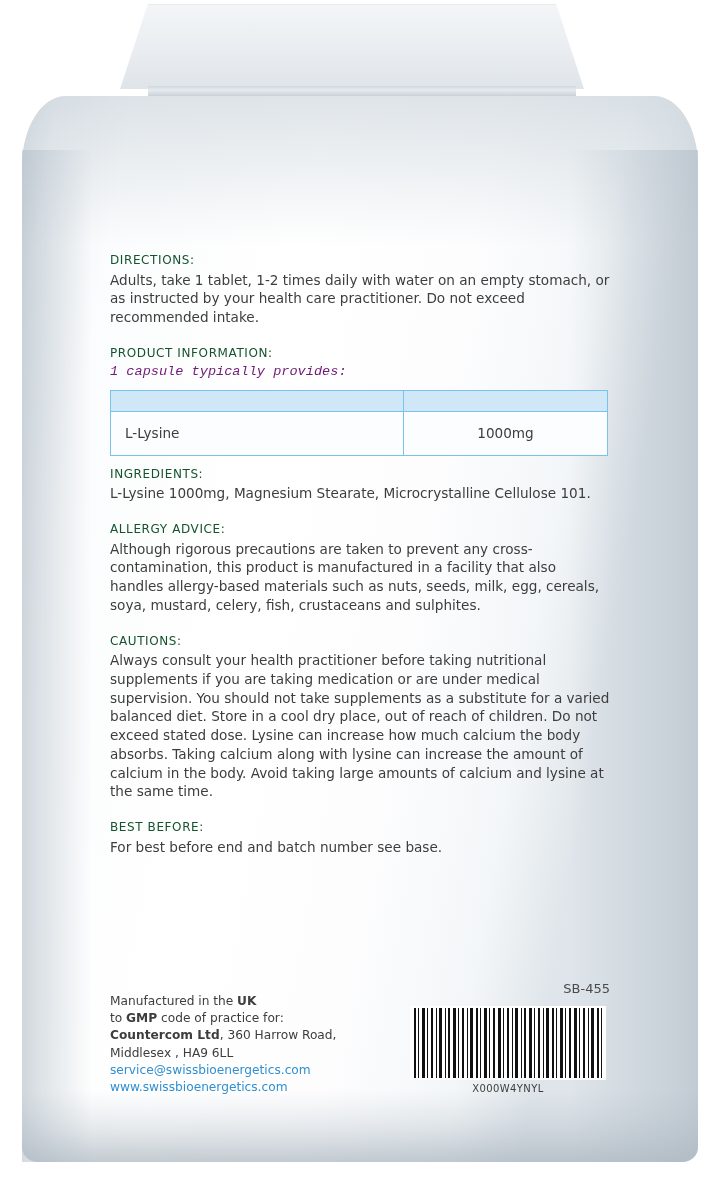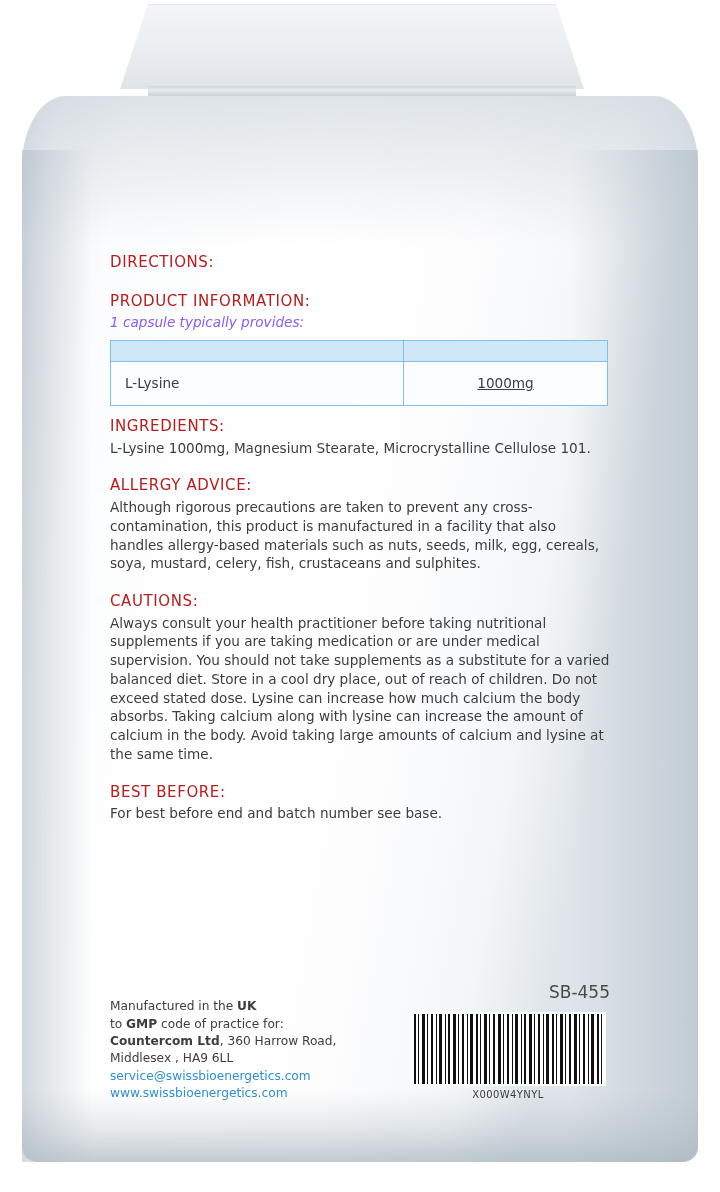--- a/index.html
+++ b/index.html
@@ -91,32 +91,32 @@
   #label {
     position: absolute;
     left: 110px; top: 252px;
     width: 500px;
     color: #3b3b3b;
     font-size: 13.6px;
     line-height: 1.38;
   }
 
   .heading {
-    color: #b91c1c;
-    font-size: 15px;
+    color: #14532d;
+    font-size: 12px;
     letter-spacing: .6px;
     margin: 0 0 2px 0;
     font-weight: 400;
   }
   .para {
     margin: 0 0 0 0;
     color: #3d3d3d;
   }
   .section { margin-bottom: 18px; }
-  .italic { font-style: italic; color: #8b5cf6; }
+  .italic { font-style: italic; color: #701a75; font-family: Liberation Mono, monospace; }
 
   
   .nutri-table {
     width: 498px;
     border-collapse: collapse;
     margin-top: 8px;
     margin-bottom: 6px;
     border: 1px solid #79c2ea;
   }
   .nutri-table th {
@@ -128,21 +128,20 @@
   .nutri-table td {
     border: 1px solid #79c2ea;
     padding: 12px 14px;
     font-size: 13.6px;
     color: #3d3d3d;
     background: #fbfdfe;
   }
   .nutri-table td.amount {
     text-align: center;
     width: 175px;
-    text-decoration: underline;
   }
 
   
   #footer {
     position: absolute;
     left: 110px; top: 980px;
     width: 500px;
     font-size: 12.2px;
     line-height: 1.42;
     color: #3d3d3d;
@@ -155,21 +154,21 @@
     align-items: flex-end;
   }
   .addr { width: 280px; }
 
   .code-col {
     width: 200px;
     text-align: right;
     position: relative;
   }
   .sku {
-    font-size: 17px;
+    font-size: 13px;
     color: #4a4a4a;
     margin-bottom: 8px;
   }
   .barcode {
     width: 196px;
     height: 74px;
     background: #ffffff;
     display: block;
   }
   .barcode-num {
@@ -192,20 +191,21 @@
   <div class="body-topshade"></div>
   <div class="body-leftshade"></div>
   <div class="body-rightshade"></div>
   <div class="body-bottomshade"></div>
 </div>
 
 <div id="label">
 
   <div class="section">
     <div class="heading">DIRECTIONS:</div>
+    <div class="para">Adults, take 1 tablet, 1-2 times daily with water on an empty stomach, or as instructed by your health care practitioner. Do not exceed recommended intake.</div>
   </div>
 
   <div class="section" style="margin-bottom:10px;">
     <div class="heading">PRODUCT INFORMATION:</div>
     <div class="italic">1 capsule typically provides:</div>
 
     <table class="nutri-table">
       <thead>
         <tr>
           <th></th>

